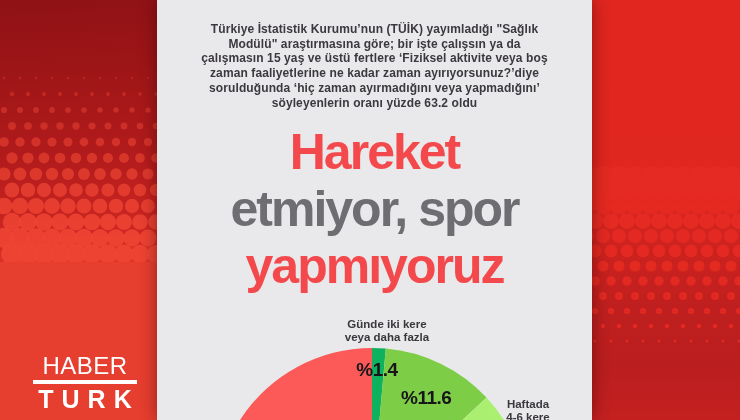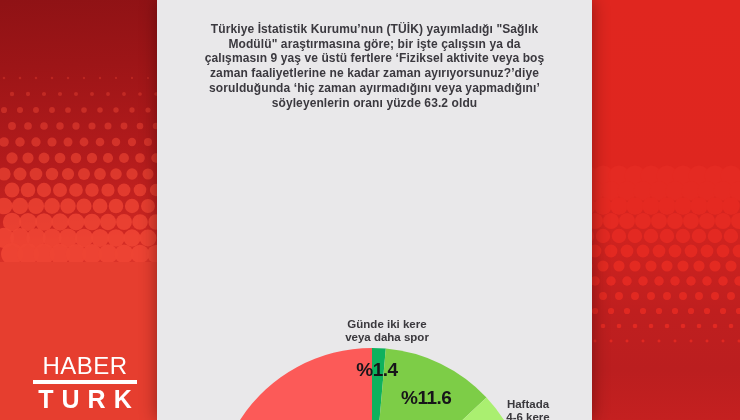--- a/index.html
+++ b/index.html
@@ -310,28 +310,33 @@
     <svg id="pie" class="pie" viewBox="0 0 427 420">
         <path d="M 215 505 L 215.00 348.00 A 157 157 0 0 1 228.79 348.61 Z" fill="#0eb15d"></path>
         <path d="M 215 505 L 228.79 348.61 A 157 157 0 0 1 329.45 397.53 Z" fill="#7dcd47"></path>
         <path d="M 215 505 L 329.45 397.53 A 157 157 0 0 1 330.79 611.03 Z" fill="#aaef70"></path>
         <path d="M 215 505 L 330.79 611.03 A 157 157 0 1 1 215.00 348.00 Z" fill="#fc5a58"></path>
       </svg>
 
     <div class="intro">
       <div class="intro-line">Türkiye İstatistik Kurumu’nun (TÜİK) yayımladığı "Sağlık</div>
       <div class="intro-line">Modülü" araştırmasına göre; bir işte çalışsın ya da</div>
-      <div class="intro-line">çalışmasın 9 yaş ve üstü fertlere ‘Fiziksel aktivite veya boş</div>
+      <div class="intro-line">çalışmasın 15 yaş ve üstü fertlere ‘Fiziksel aktivite veya boş</div>
       <div class="intro-line">zaman faaliyetlerine ne kadar zaman ayırıyorsunuz?’diye</div>
       <div class="intro-line">sorulduğunda ‘hiç zaman ayırmadığını veya yapmadığını’</div>
       <div class="intro-line">söyleyenlerin oranı yüzde 63.2 oldu</div>
     </div>
 
+    <div class="headline">
+      <div class="hl hl-red">Hareket</div>
+      <div class="hl hl-gray">etmiyor, spor</div>
+      <div class="hl hl-red">yapmıyoruz</div>
+    </div>
 
     <div class="pie-label lbl-twice">Günde iki kere
-veya daha spor</div>
+veya daha fazla</div>
     <div class="pct pct-14">%1.4</div>
     <div class="pct pct-116">%11.6</div>
     <div class="pie-label lbl-week">Haftada
 4-6 kere</div>
 
   </div>
 </div>
 
 </body></html>

